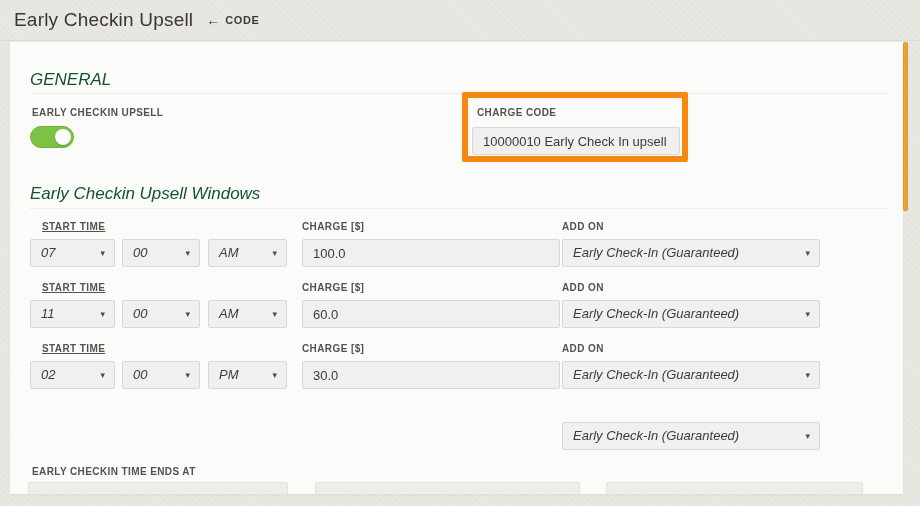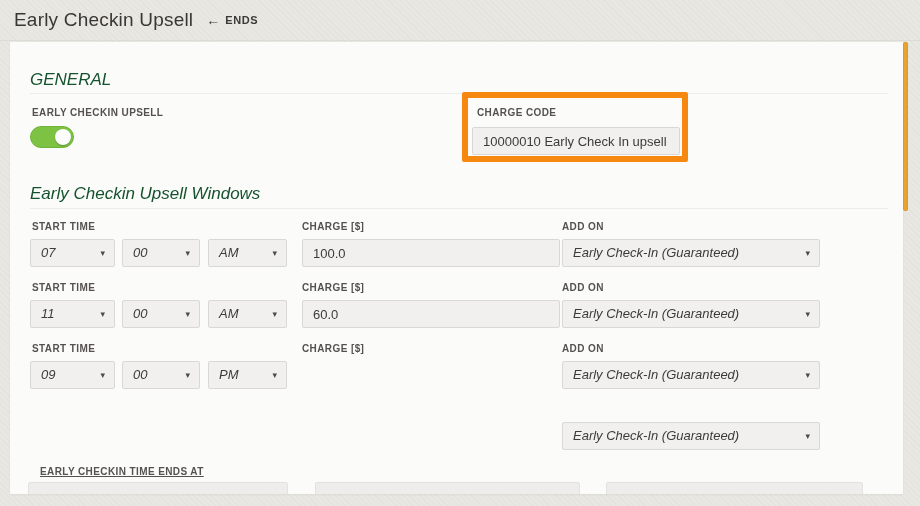--- a/index.html
+++ b/index.html
@@ -59,37 +59,37 @@
   .toggle .knob { position:absolute; right:2px; top:2px; width:16px; height:16px; border-radius:50%;
             background:#fdfdfc; box-shadow:0 1px 1px rgba(0,0,0,0.25); }
   .charge-code-label { left:467px; top:65px; }
   .charge-code-input { left:462px; top:85px; width:208px; }
   .annotation-box { position:absolute; left:452px; top:50px; width:226px; height:70px;
             border:6px solid #f6870f; border-radius:2px; pointer-events:none; }
 
   
   .windows-heading { top:142px; }
   .divider-windows { top:166px; }
-  .lbl-c1 { margin-left:2px; }
-  .ends-at-label { left:30px; top:424px;text-decoration:underline; }
+  .lbl-c1 { margin-left:12px;text-decoration:underline; }
+  .ends-at-label { left:22px; top:424px; }
 
   
   .strip { position:absolute; top:440px; height:28px; background:#eeedec; border:1px solid #e3e2e0; border-radius:2px; }
   .strip-1 { left:18px;  width:260px; }
   .strip-2 { left:305px; width:265px; }
   .strip-3 { left:596px; width:257px; }
 </style>
 </head>
 <body>
 
 <div class="header">
   <div class="page-title">Early Checkin Upsell</div>
   <a class="back-link">
     <span class="back-arrow">←</span>
-    <span class="back-label">ENDS</span>
+    <span class="back-label">CODE</span>
   </a>
 </div>
 
 <div class="card">
 
   <div class="sec-heading general-heading">GENERAL</div>
   <div class="divider divider-general"></div>
 
   <div class="flabel upsell-label">EARLY CHECKIN UPSELL</div>
   <div class="toggle">
@@ -142,31 +142,32 @@
   <input class="field fr2 c2" readonly="" value="60.0" style="">
   <div class="field select fr2 c3">
     <span class="val">Early Check-In (Guaranteed)</span>
     <span class="caret">▾</span>
   </div>
 
   <div class="flabel lr3 c1a lbl-c1">START TIME</div>
   <div class="flabel lr3 c2">CHARGE [$]</div>
   <div class="flabel lr3 c3">ADD ON</div>
   <div class="field select fr3 c1a">
-    <span class="val">09</span>
+    <span class="val">02</span>
     <span class="caret">▾</span>
   </div>
   <div class="field select fr3 c1b">
     <span class="val">00</span>
     <span class="caret">▾</span>
   </div>
   <div class="field select fr3 c1c">
     <span class="val">PM</span>
     <span class="caret">▾</span>
   </div>
+  <input class="field fr3 c2" readonly="" value="30.0" style="">
   <div class="field select fr3 c3">
     <span class="val">Early Check-In (Guaranteed)</span>
     <span class="caret">▾</span>
   </div>
 
   <div class="field select frz c3">
     <span class="val">Early Check-In (Guaranteed)</span>
     <span class="caret">▾</span>
   </div>
 

